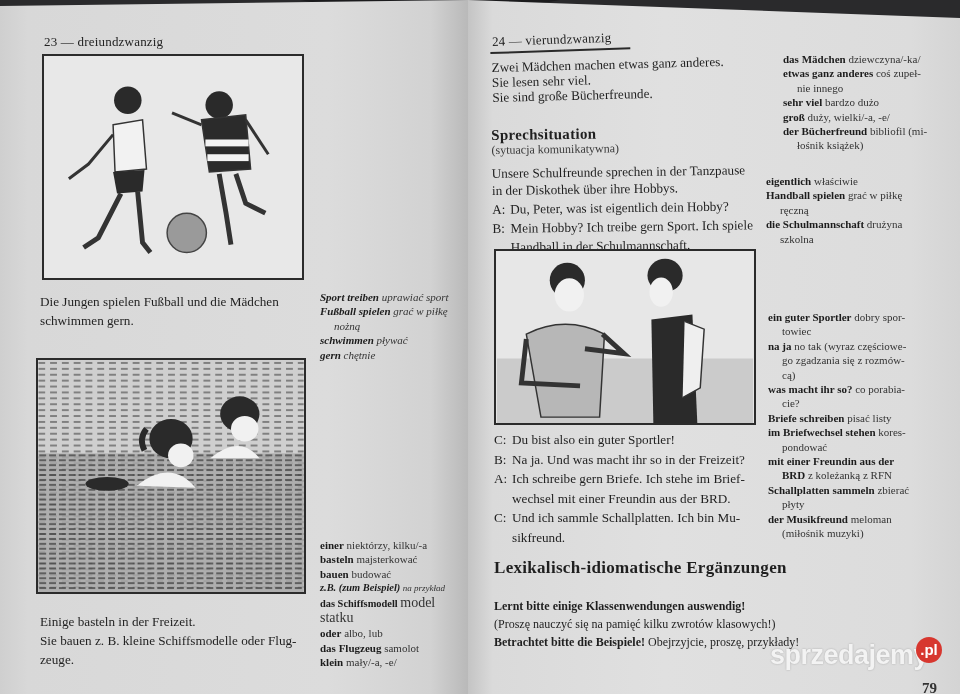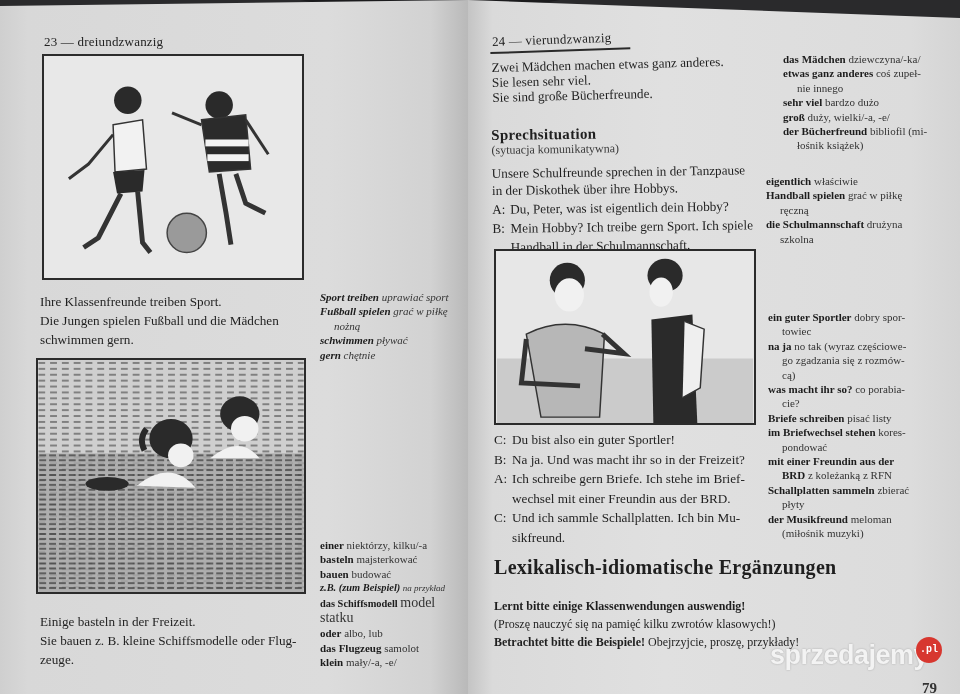--- a/index.html
+++ b/index.html
@@ -34,22 +34,22 @@
 
   .h2 { font-weight: bold; font-size: 15px; letter-spacing: 0.3px; }
   .sub { font-size: 12px; color:#3a3a3a; }
   .dlg { display:flex; }
   .dlg .sp { width: 18px; flex: 0 0 18px; }
 
   .watermark { position:absolute; left: 770px; top: 640px; font-family: "Liberation Sans", "DejaVu Sans", sans-serif;
     font-weight: bold; font-size: 27px; color: #f3f3f3; letter-spacing: -0.5px;
     text-shadow: 0 0 2px rgba(0,0,0,0.25); }
   .wm-badge { position:absolute; left: 916px; top: 637px; width: 26px; height: 26px; border-radius: 50%;
-    background:#d7372f; color:#fff; font-family:Liberation Mono, monospace; font-weight:bold;
-    font-size: 10px; line-height: 26px; text-align:center; }
+    background:#d7372f; color:#fff; font-family:Liberation Sans, sans-serif; font-weight:bold;
+    font-size: 15px; line-height: 26px; text-align:center; }
   .page-num { position:absolute; left: 922px; top: 680px; font-size: 15px; color:#333;font-weight:bold; }
 </style>
 </head>
 <body>
 
 <div class="top-shadow"></div>
 
 <div class="page page-left"></div>
 
 <div class="running-head" style="left:44px;top:34px;">
@@ -75,21 +75,20 @@
     <path d="M160 70 L130 58" fill="none" stroke="#333" stroke-width="3"></path>
     <path d="M205 65 L228 100" fill="none" stroke="#333" stroke-width="3"></path>
     <path d="M178 120 L185 160 L190 192" fill="none" stroke="#333" stroke-width="5"></path>
     <path d="M195 120 L205 150 L225 160" fill="none" stroke="#333" stroke-width="5"></path>
 
     <circle cx="145" cy="180" r="20" fill="#9a9a9a" stroke="#444" stroke-width="1.5"></circle>
   </svg>
 </div>
 
 <div class="txt" style="left:40px;top:292px;width:268px;">
-  <div>Ihre Klassenfreunde treiben Sport.</div>
   <div>Die Jungen spielen Fußball und die Mädchen</div>
   <div>schwimmen gern.</div>
 </div>
 
 <div class="gloss" style="left:320px;top:290px;width:140px;font-style:italic;">
   <span class="g"><b>Sport treiben</b> <span>uprawiać sport</span></span>
   <span class="g"><b>Fußball spielen</b> <span>grać w piłkę</span></span>
   <span class="g ind">nożną</span>
   <span class="g"><b>schwimmen</b> <span>pływać</span></span>
   <span class="g"><b>gern</b> <span>chętnie</span></span>
@@ -247,21 +246,21 @@
   <span class="g ind">pondować</span>
   <span class="g"><b>mit einer Freundin aus der</b></span>
   <span class="g ind"><b>BRD</b> <span>z koleżanką z RFN</span></span>
   <span class="g"><b>Schallplatten sammeln</b> <span>zbierać</span></span>
   <span class="g ind">płyty</span>
   <span class="g"><b>der Musikfreund</b> <span>meloman</span></span>
   <span class="g ind">(miłośnik muzyki)</span>
 </div>
 
 <div class="txt" style="left:494px;top:558px;width:420px;">
-  <div class="h2" style="font-size:20px;">Lexikalisch-idiomatische Ergänzungen</div>
+  <div class="h2" style="font-size:17px;">Lexikalisch-idiomatische Ergänzungen</div>
   <div style="margin-top:20px;font-size:12px;line-height:18px;"><b>Lernt bitte einige Klassenwendungen auswendig!</b><span></span></div>
   <div style="font-size:12px;line-height:18px;"><b></b><span>(Proszę nauczyć się na pamięć kilku zwrotów klasowych!)</span></div>
   <div style="font-size:12px;line-height:18px;"><b>Betrachtet bitte die Beispiele!</b><span> Obejrzyjcie, proszę, przykłady!</span></div>
 </div>
 
 <div class="watermark">sprzedajemy</div>
 <div class="wm-badge">.pl</div>
 <div class="page-num">79</div>
 
 </body></html>

